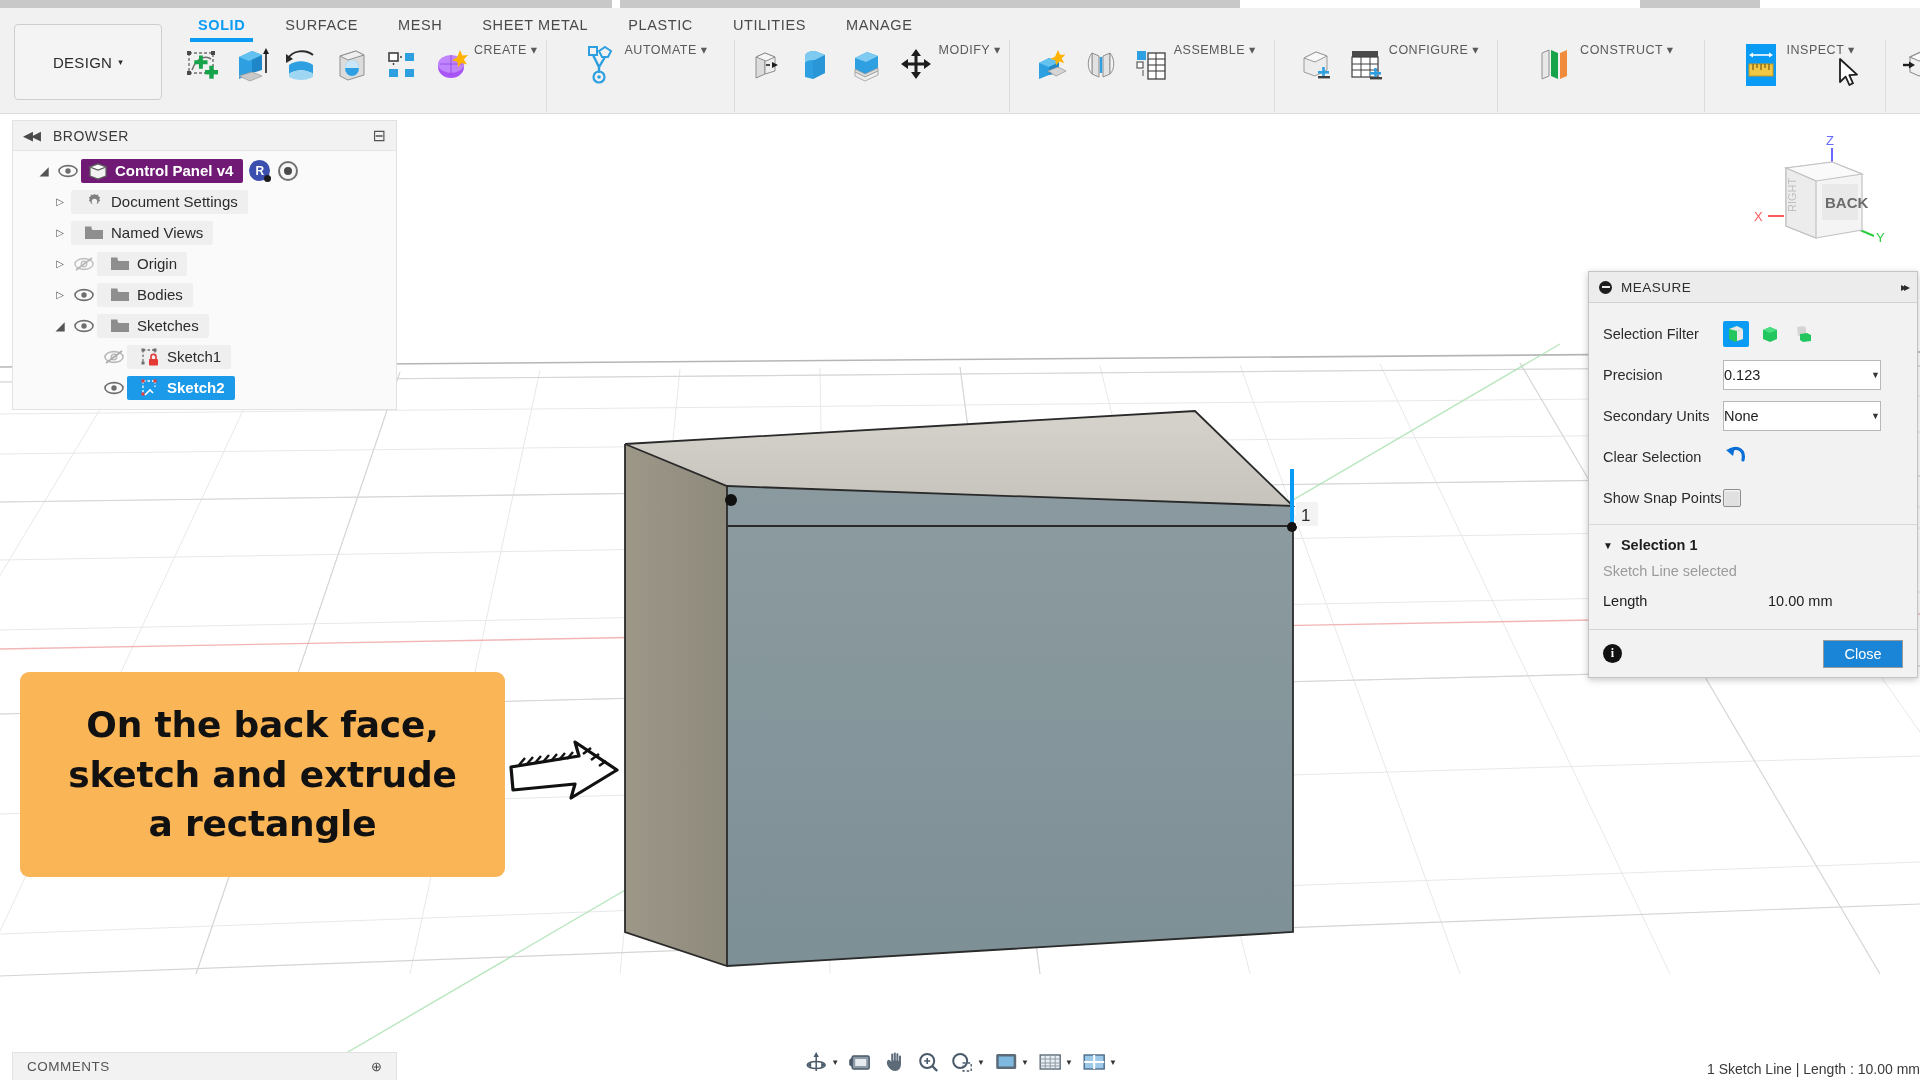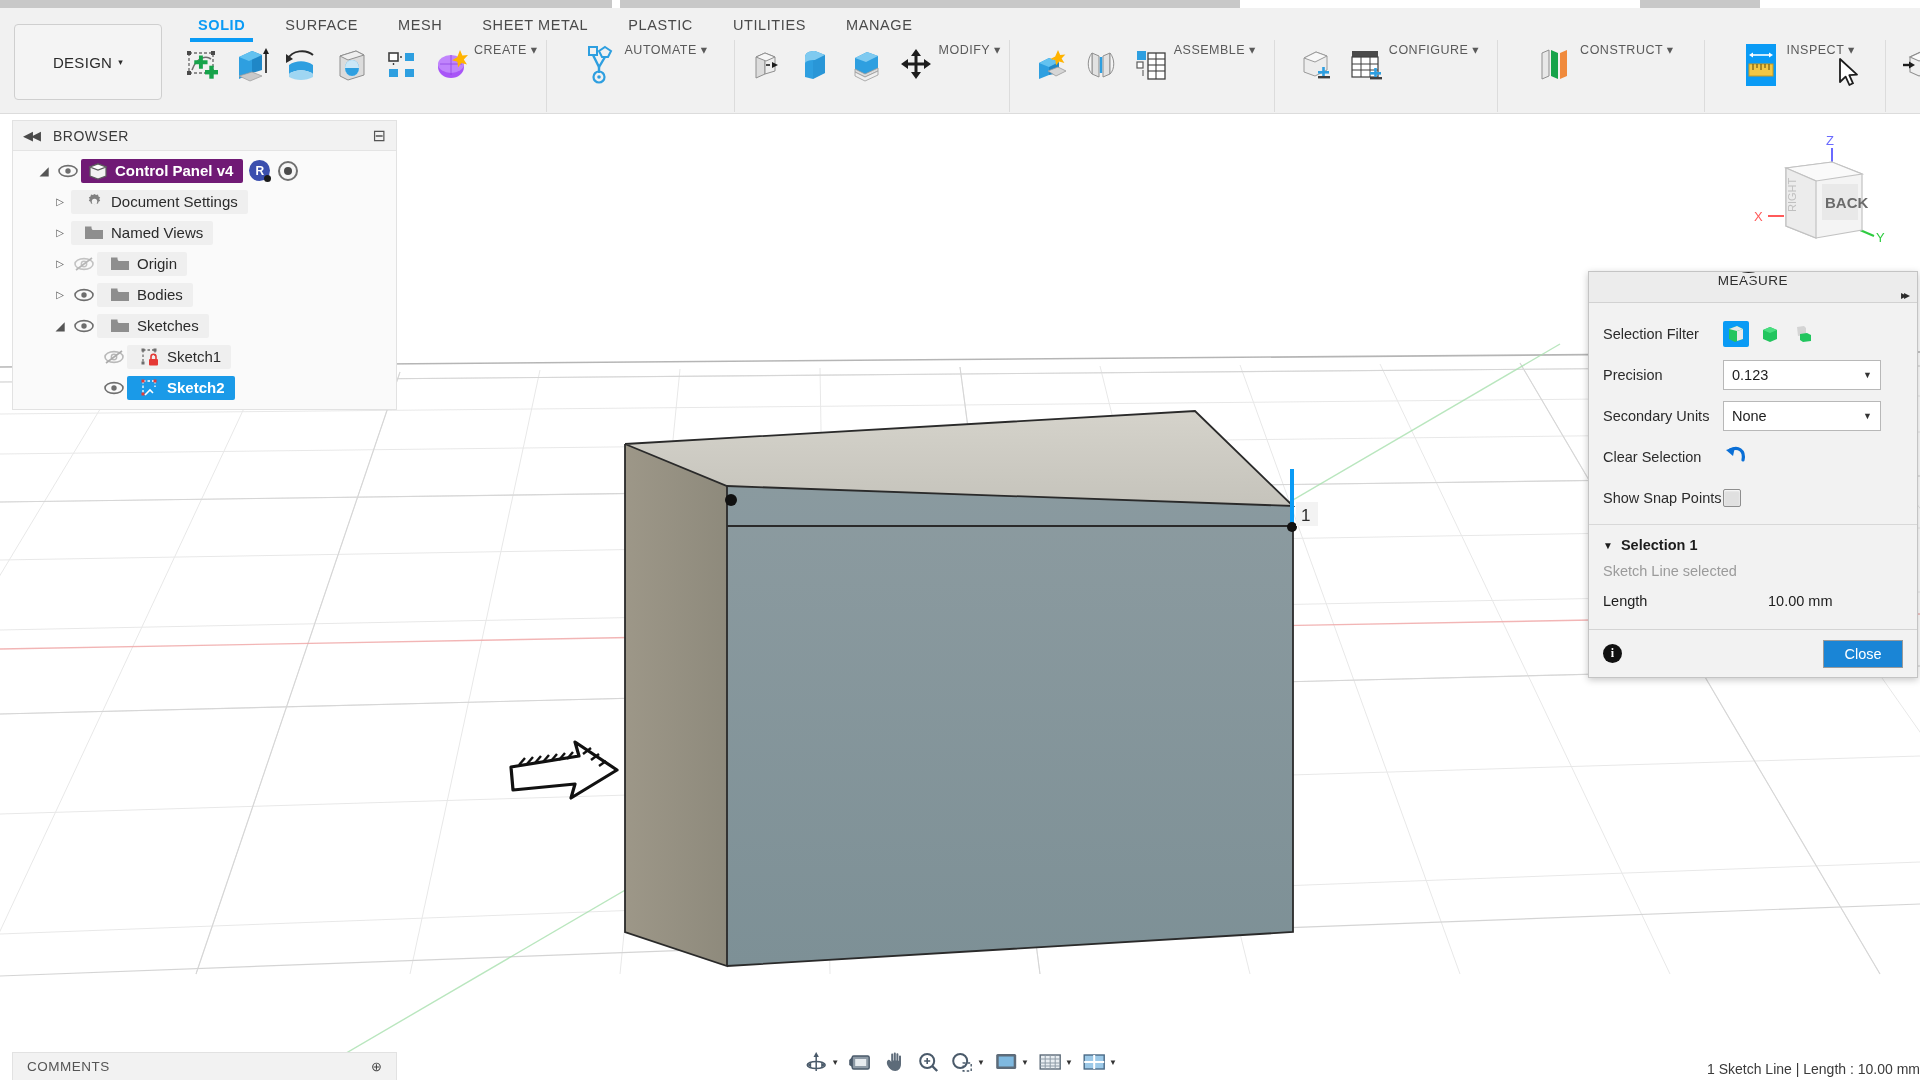--- a/index.html
+++ b/index.html
@@ -121,21 +121,21 @@
   .viewcube { position:absolute; right:20px; top:18px; width:160px; height:130px; }
 
   
   .measure {
     position:absolute; right:2px; top:157px; width:330px;
     background:#f2f2f2; border:1px solid #c4c4c4;
     box-shadow:0 2px 7px rgba(0,0,0,.22); z-index:20;
   }
   .m-header {
     height:31px; display:flex; align-items:center; padding:0 10px;
-    background:#ececec; border-bottom:1px solid #d2d2d2;flex-direction:column;
+    background:#ececec; border-bottom:1px solid #d2d2d2;
   }
   .m-header .mdot {
     width:13px; height:13px; border-radius:50%; background:#1d1d1d;
     position:relative; margin-right:9px;
   }
   .m-header .mdot:after{
     content:""; position:absolute; left:2.5px; top:5.5px; width:8px; height:2px; background:#ececec;
   }
   .m-header .mtitle { font-size:13.5px; color:#2e2e2e; letter-spacing:.5px; }
   .m-header .mexp { margin-left:auto; font-size:12px; color:#2b2b2b; letter-spacing:-3px; }
@@ -145,21 +145,21 @@
   .m-row .mlabel { font-size:14.5px; color:#2b2b2b; width:120px; flex:0 0 120px; }
   .filter-btns { display:flex; gap:8px; }
   .fbtn {
     width:26px; height:26px; display:flex; align-items:center; justify-content:center;
     border-radius:2px;
   }
   .fbtn.active { background:#0a9bf5; }
 
   .m-select {
     width:158px; height:30px; background:#ffffff; border:1px solid #b8b8b8;
-    display:flex; align-items:center; padding:0 8px; font-size:14.5px; color:#1d1d1d;
+    display:flex; align-items:center; padding:0 0; font-size:14.5px; color:#1d1d1d;
     position:relative;
   }
   .m-select .sv { flex:1; }
   .m-select .scaret { font-size:9px; color:#333; }
 
   .undo-icon { color:#0a6fd6; font-size:22px; line-height:1; }
   .snap-check {
     width:18px; height:18px; background:#e0e0e0; border:1px solid #8e8e8e; border-radius:2px;
     box-shadow:inset 0 1px 2px rgba(255,255,255,.9);
   }
@@ -616,20 +616,27 @@
       </g>
 
       <line x1="1292" y1="355" x2="1292" y2="413" stroke="#0a9bf5" stroke-width="4"></line>
       <circle cx="1292" cy="413" r="5" fill="#111"></circle>
       <circle cx="731" cy="386" r="6" fill="#111"></circle>
 
       <rect x="1296" y="388" width="22" height="24" fill="#f2f2f2" opacity=".9"></rect>
       <text x="1301" y="407" font-family="Liberation Sans, sans-serif" font-size="17" fill="#2b2b2b">1</text>
     </svg>
 
+    <div class="annot-box">
+      <div class="atext">
+        <span>On the back face,</span><br>
+        <span>sketch and extrude</span><br>
+        <span>a rectangle</span>
+      </div>
+    </div>
 
     <svg class="annot-arrow" viewBox="0 0 118 80">
       <path d="M6 33 L74 22 L70 8 L112 36 L66 64 L70 50 L8 56 Z" fill="#ffffff" stroke="#111" stroke-width="3.2" stroke-linejoin="round"></path>
       <g stroke="#111" stroke-width="2.4">
         <line x1="14" y1="31" x2="20" y2="24"></line>
           <line x1="22" y1="30" x2="28" y2="23"></line>
         <line x1="30" y1="29" x2="36" y2="22"></line>
           <line x1="38" y1="28" x2="44" y2="21"></line>
         <line x1="46" y1="27" x2="52" y2="20"></line>
           <line x1="54" y1="26" x2="60" y2="19"></line>

